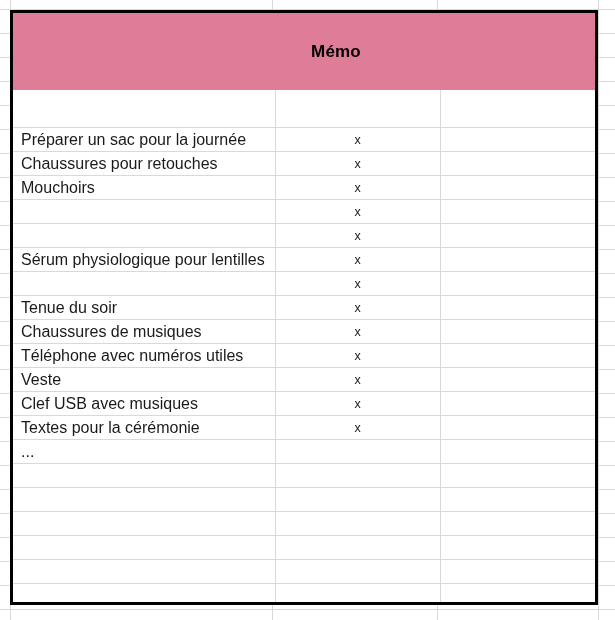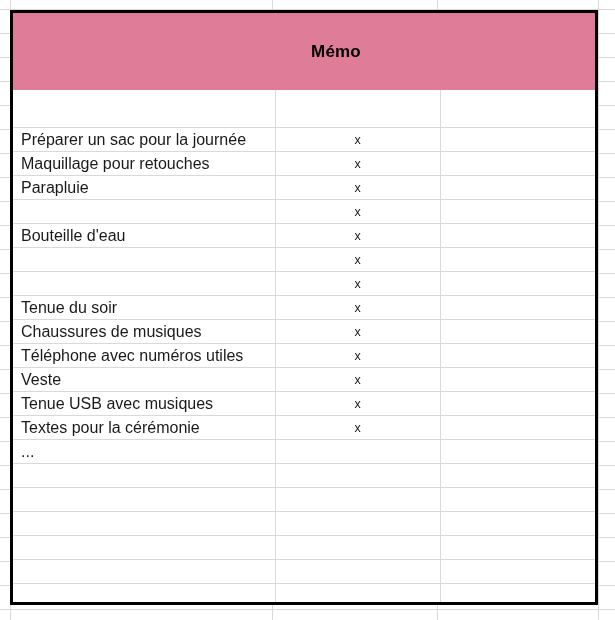--- a/index.html
+++ b/index.html
@@ -185,35 +185,35 @@
       <div class="col-sep c1"></div>
       <div class="col-sep c2"></div>
 
       <div class="rows-area" id="rows-area">
         <div class="row spacer"></div>
       <div class="row">
             <div class="cell-label">Préparer un sac pour la journée</div>
             <div class="cell-mark">x</div>
           </div>
           <div class="row">
-            <div class="cell-label">Maquillage pour retouches</div>
-            <div class="cell-mark">x</div>
-          </div>
-          <div class="row">
-            <div class="cell-label">Parapluie</div>
-            <div class="cell-mark">x</div>
-          </div>
-          <div class="row">
-            <div class="cell-mark">x</div>
-          </div>
-          <div class="row">
-            <div class="cell-label">Bouteille d'eau</div>
-            <div class="cell-mark">x</div>
-          </div>
-          <div class="row">
+            <div class="cell-label">Chaussures pour retouches</div>
+            <div class="cell-mark">x</div>
+          </div>
+          <div class="row">
+            <div class="cell-label">Mouchoirs</div>
+            <div class="cell-mark">x</div>
+          </div>
+          <div class="row">
+            <div class="cell-mark">x</div>
+          </div>
+          <div class="row">
+            <div class="cell-mark">x</div>
+          </div>
+          <div class="row">
+            <div class="cell-label">Sérum physiologique pour lentilles</div>
             <div class="cell-mark">x</div>
           </div>
           <div class="row">
             <div class="cell-mark">x</div>
           </div>
           <div class="row">
             <div class="cell-label">Tenue du soir</div>
             <div class="cell-mark">x</div>
           </div>
           <div class="row">
@@ -222,21 +222,21 @@
           </div>
           <div class="row">
             <div class="cell-label">Téléphone avec numéros utiles</div>
             <div class="cell-mark">x</div>
           </div>
           <div class="row">
             <div class="cell-label">Veste</div>
             <div class="cell-mark">x</div>
           </div>
           <div class="row">
-            <div class="cell-label">Tenue USB avec musiques</div>
+            <div class="cell-label">Clef USB avec musiques</div>
             <div class="cell-mark">x</div>
           </div>
           <div class="row">
             <div class="cell-label">Textes pour la cérémonie</div>
             <div class="cell-mark">x</div>
           </div>
           <div class="row">
             <div class="cell-label">...</div>
             <div class="cell-mark"></div>
           </div>

